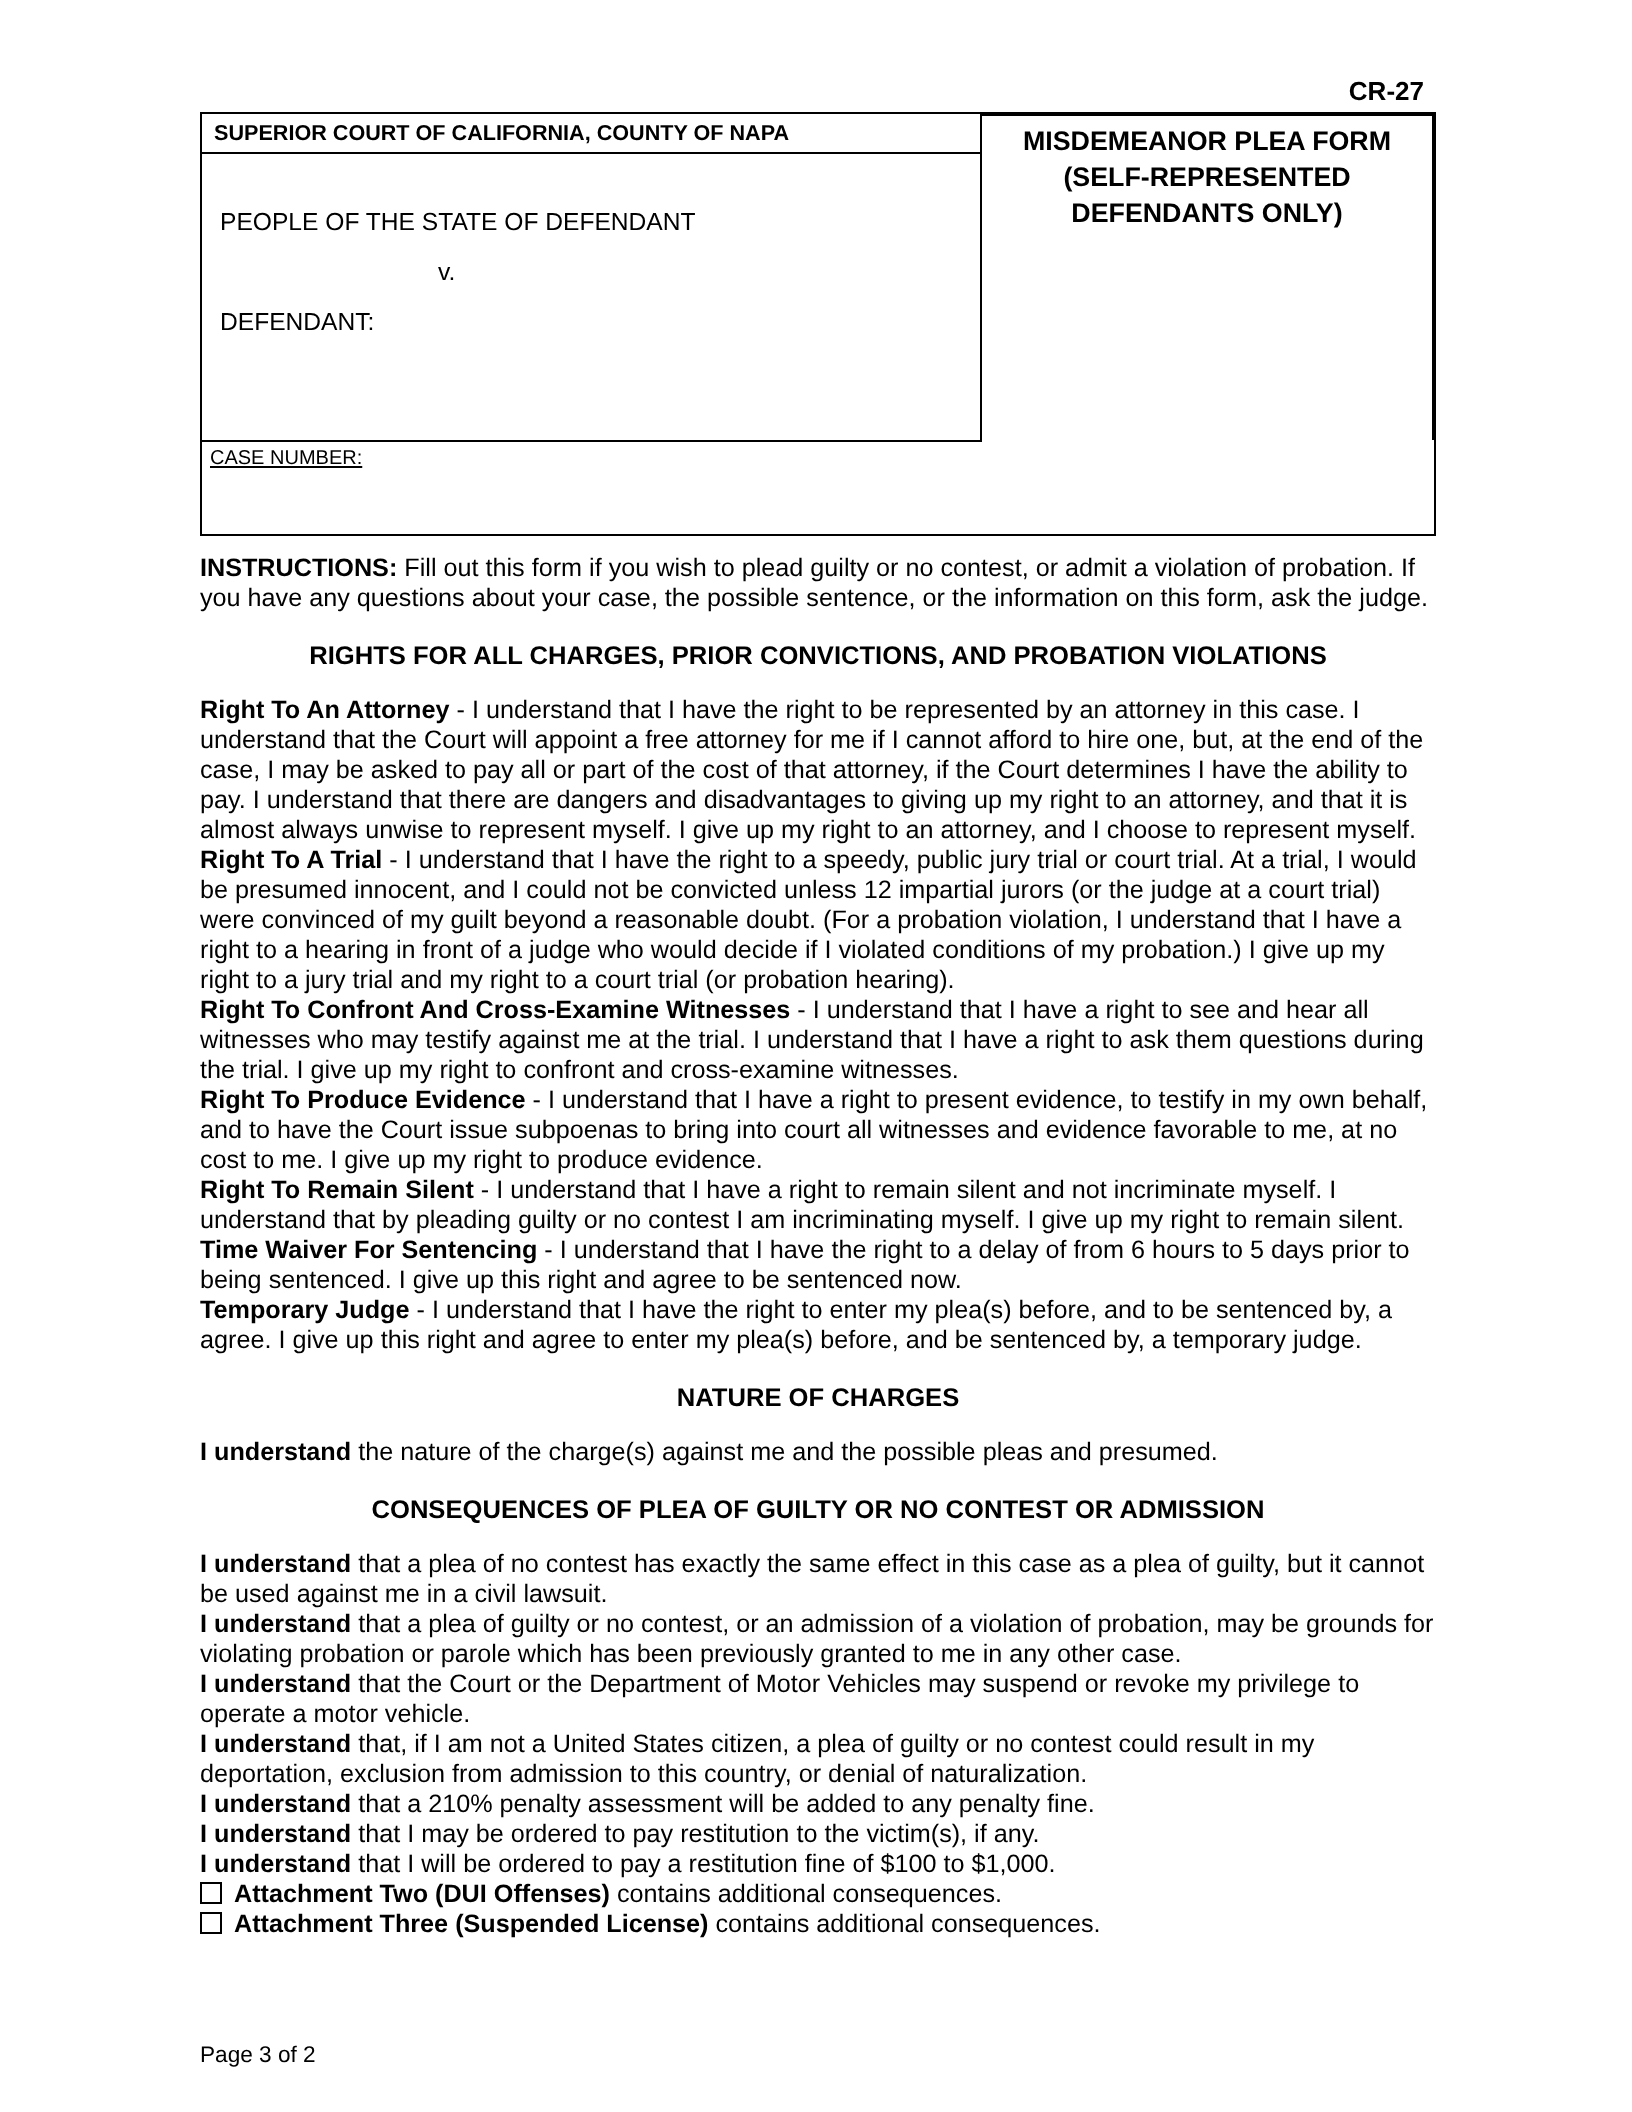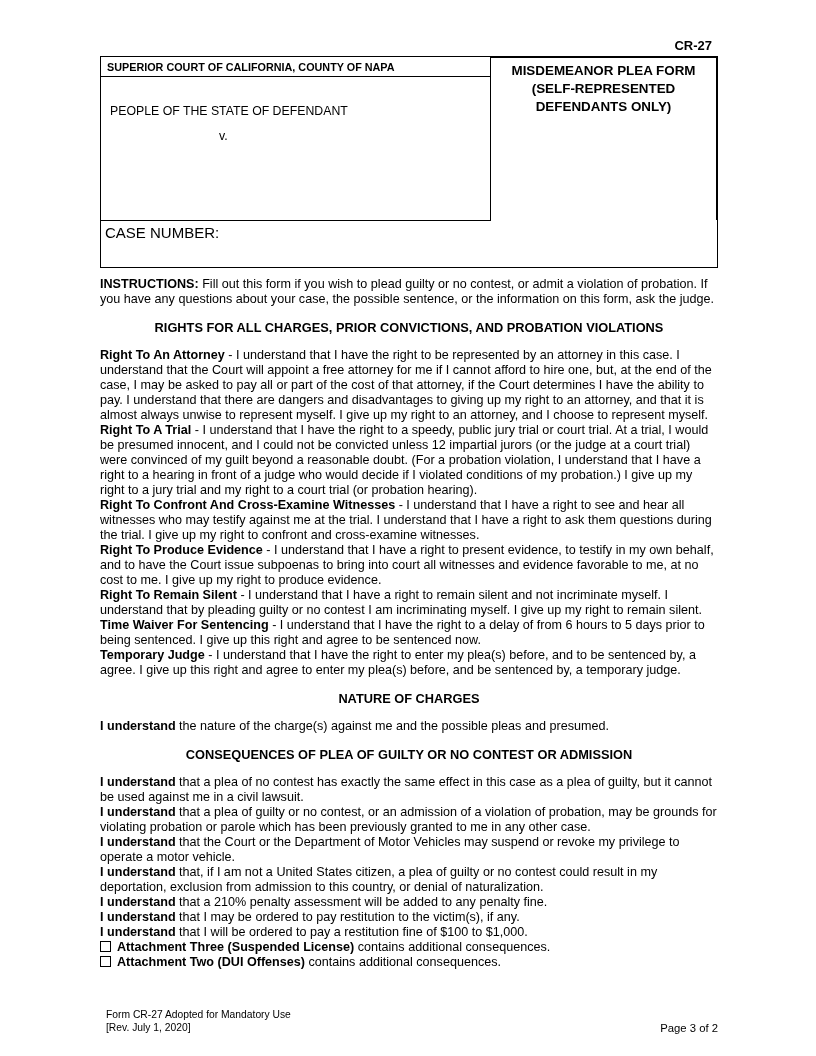--- a/index.html
+++ b/index.html
@@ -47,22 +47,23 @@
     border-right: 1.5px solid #000;
     border-top: 1.5px solid #000;
     text-align: center;
     font-weight: bold;
     font-size: 13.4px;
     padding-top: 4px;
     line-height: 18px;
   }
   .cap-right-bottom {
     border-top: 1.5px solid #000;
-    font-size: 15px;
+    font-size: 10px;
     padding: 3px 4px;
+    text-decoration: underline;
   }
   
   .bodytext { margin-top: 9px; }
   .para { font-size: 12.6px; line-height: 15px; }
   .b { font-weight: bold; }
   .heading {
     font-size: 12.8px;
     font-weight: bold;
     text-align: center;
     margin: 13px 0 13px 0;
@@ -93,20 +94,21 @@
 <div class="page">
 
   <div class="form-code">CR-27</div>
 
   <div class="caption">
     <div class="cap-left-top">
       <div class="court-name">SUPERIOR COURT OF CALIFORNIA, COUNTY OF NAPA</div>
       <div class="party-block">
         <div class="party-people">PEOPLE OF THE STATE OF DEFENDANT</div>
         <div class="party-vs">v.</div>
+        <div class="party-def"><span>DEFENDANT:</span><span class="defendant-field"></span></div>
       </div>
     </div>
     <div class="cap-left-bottom">
       <div>MISDEMEANOR PLEA FORM</div>
       <div>(SELF-REPRESENTED DEFENDANTS ONLY)</div>
     </div>
     <div class="cap-right-bottom">
       <span>CASE NUMBER:</span>
     </div>
   </div>
@@ -132,26 +134,22 @@
     <div class="heading">CONSEQUENCES OF PLEA OF GUILTY OR NO CONTEST OR ADMISSION</div>
 
     <p class="para"><span class="b">I understand</span><span> that a plea of no contest has exactly the same effect in this case as a plea of guilty, but it cannot be used against me in a civil lawsuit.</span></p>
     <p class="para"><span class="b">I understand</span><span> that a plea of guilty or no contest, or an admission of a violation of probation, may be grounds for violating probation or parole which has been previously granted to me in any other case.</span></p>
     <p class="para"><span class="b">I understand</span><span> that the Court or the Department of Motor Vehicles may suspend or revoke my privilege to operate a motor vehicle.</span></p>
     <p class="para"><span class="b">I understand</span><span> that, if I am not a United States citizen, a plea of guilty or no contest could result in my deportation, exclusion from admission to this country, or denial of naturalization.</span></p>
     <p class="para"><span class="b">I understand</span><span> that a 210% penalty assessment will be added to any penalty fine.</span></p>
     <p class="para"><span class="b">I understand</span><span> that I may be ordered to pay restitution to the victim(s), if any.</span></p>
     <p class="para"><span class="b">I understand</span><span> that I will be ordered to pay a restitution fine of $100 to $1,000.</span></p>
 
+    <p class="para"><span class="checkbox"></span><span class="b">Attachment Two (DUI Offenses)</span><span> contains additional consequences.</span></p>
     <p class="para"><span class="checkbox"></span><span class="b">Attachment Three (Suspended License)</span><span> contains additional consequences.</span></p>
-    <p class="para"><span class="checkbox"></span><span class="b">Attachment Two (DUI Offenses)</span><span> contains additional consequences.</span></p>
 
   </div>
 
   <div class="footer">
-    <div class="footer-left">
-      <div>Form CR-27 Adopted for Mandatory Use</div>
-      <div>[Rev. July 1, 2020]</div>
-    </div>
     <div class="footer-right">Page 3 of 2</div>
   </div>
 
 </div>
 
 </body></html>

